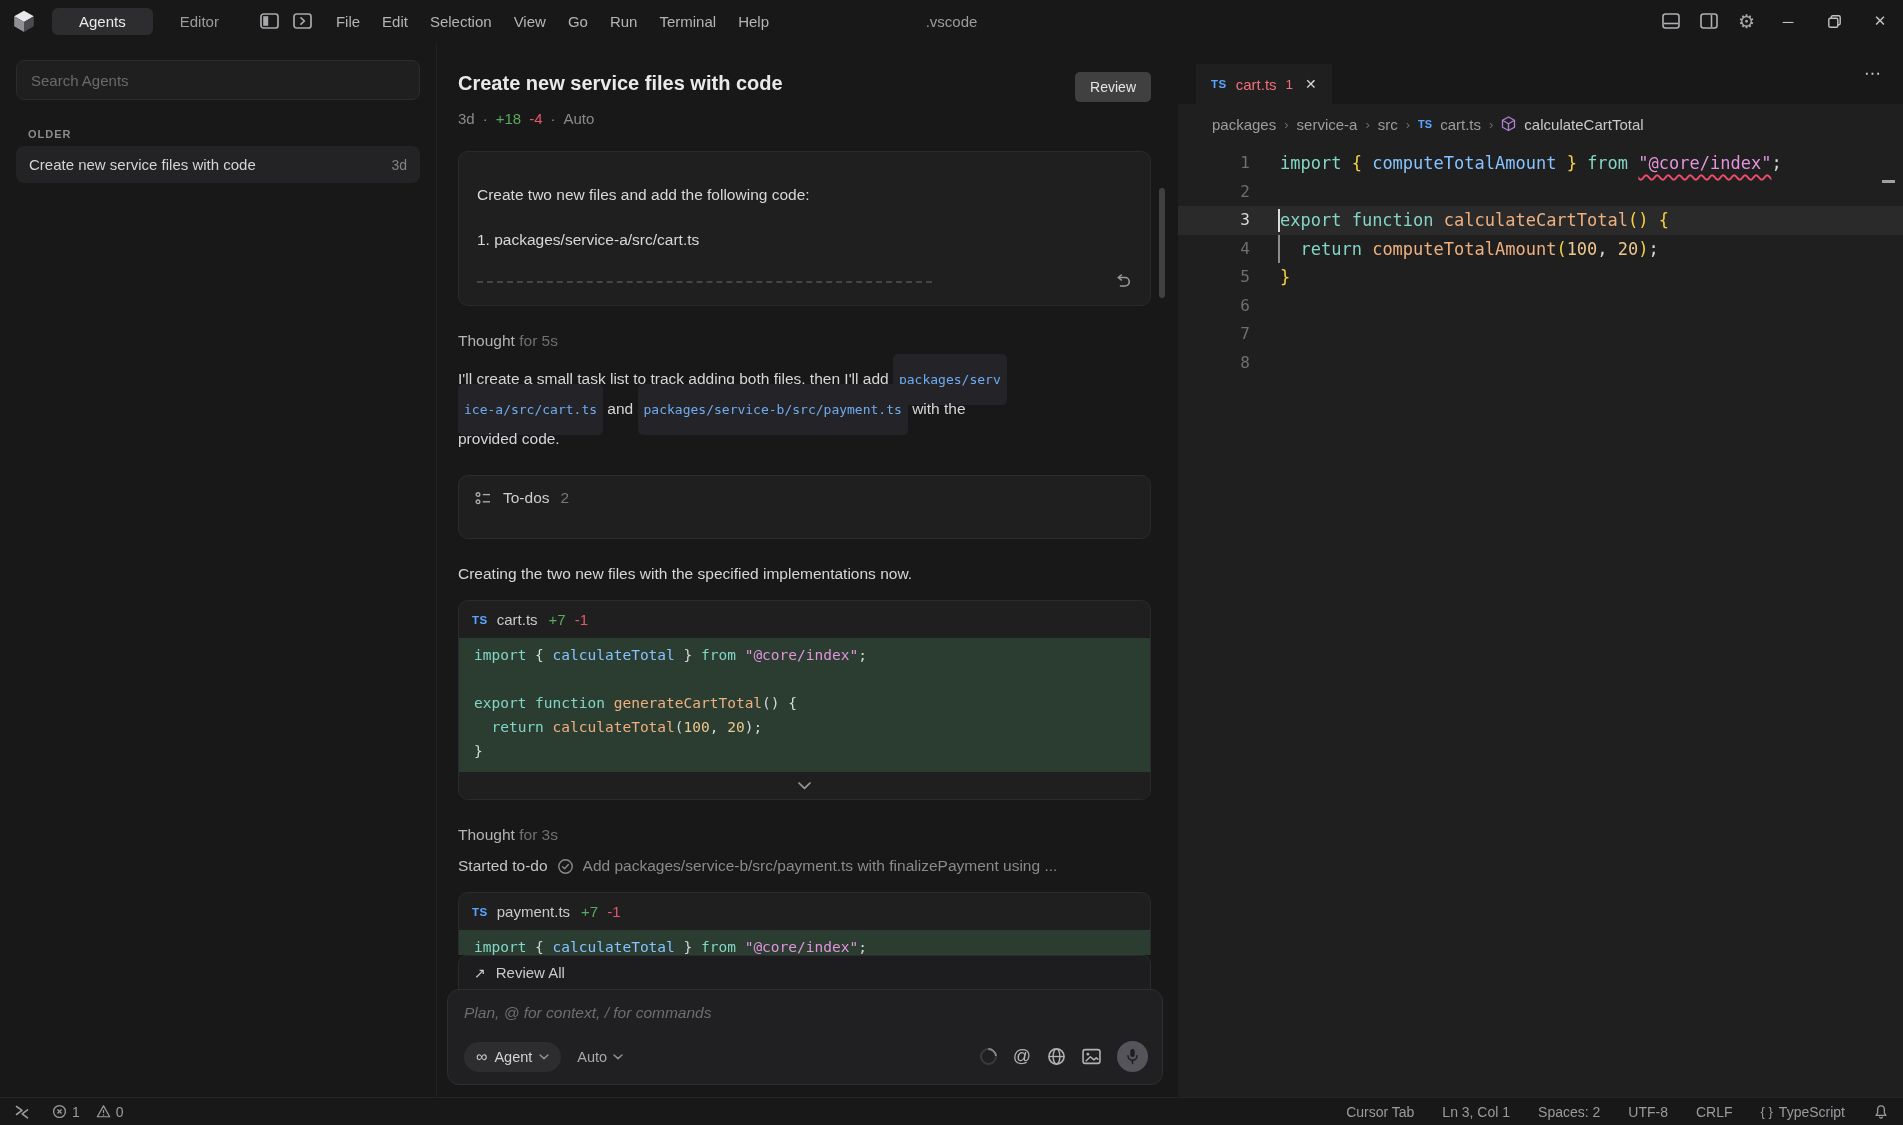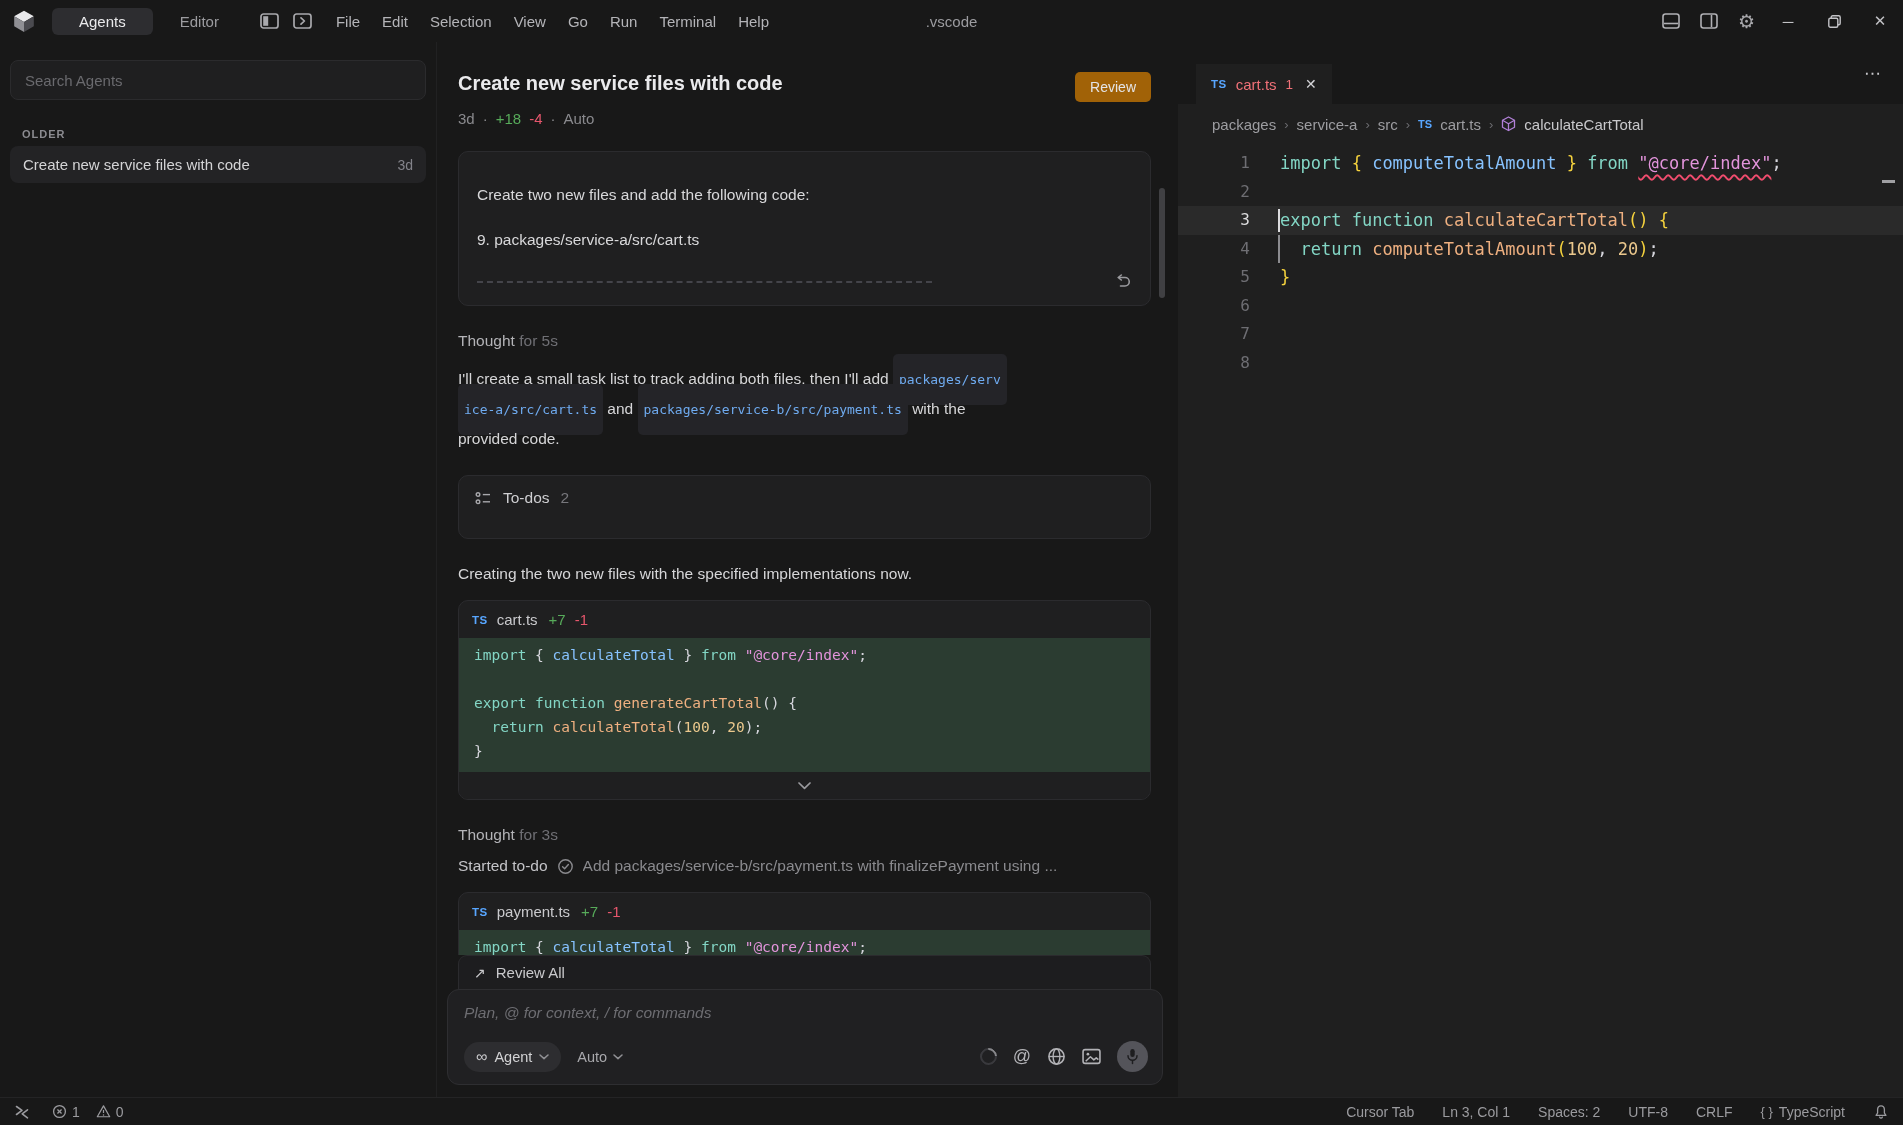--- a/index.html
+++ b/index.html
@@ -18,37 +18,37 @@
   .window-title { position:absolute; left:50%; transform:translateX(-50%); font-size:15px; color:#9c9ca0; }
   .tb-right { margin-left:auto; display:flex; align-items:center; }
   .tb-right .tb-iconbtn { margin:0 10px; }
   .win-btn { width:46px; height:42px; display:flex; align-items:center; justify-content:center; color:#c2c2c6; font-size:15px; }
   .gear-glyph { font-size:19px; line-height:1; }
 
   
   .main { flex:1; display:grid; grid-template-columns:437px 741px 1fr; min-height:0; }
 
   
-  .sidebar { background:#181818; border-right:1px solid #212122; padding:18px 10px 0; }
+  .sidebar { background:#181818; border-right:1px solid #212122; padding:18px 16px 0; }
   .search-input { width:100%; height:40px; background:#1f1f20; border:1px solid #2b2b2d; border-radius:8px;
     color:#d0d0d0; font-size:15px; padding:0 14px; outline:none; font-family:inherit; }
   .search-input::placeholder { color:#6a6a6e; }
   .new-agent-btn { margin-top:12px; height:40px; background:#1c1c1d; border:1px solid #2b2b2d; border-radius:8px;
     display:flex; align-items:center; justify-content:center; font-size:15px; color:#e6e6e8; }
   .section-label { margin:28px 0 6px 12px; font-size:11px; font-weight:700; letter-spacing:1px; color:#8b8b90; }
   .agent-item { height:37px; background:#232325; border-radius:8px; display:flex; align-items:center; padding:0 13px; }
   .agent-item-title { font-size:15px; color:#d4d4d6; flex:1; white-space:nowrap; overflow:hidden; text-overflow:ellipsis; }
   .agent-item-time { font-size:14px; color:#83838a; margin-left:10px; }
 
   
   .chat { position:relative; overflow:hidden; background:#181818; }
   .chat-content { padding:30px 27px 0 21px; }
   .chat-header { display:flex; align-items:flex-start; }
   .chat-title { font-size:20px; font-weight:700; color:#eaeaec; }
-  .review-btn { margin-left:auto; background:#a16207; color:#e4e4e6; font-size:14px; padding:7px 15px; border-radius:5px; }
+  .review-btn { margin-left:auto; background:#404040; color:#e4e4e6; font-size:14px; padding:7px 15px; border-radius:5px; }
   .chat-meta { margin-top:8px; font-size:15px; color:#8a8a8e; display:flex; gap:8px; align-items:center; }
   .pos { color:#57ab5a; } .neg { color:#e5566c; }
 
   .user-card { margin-top:24px; background:#1f1f20; border:1px solid #2b2b2e; border-radius:10px; padding:34px 18px 10px; }
   .user-card p { font-size:15.5px; color:#d8d8da; }
   .user-card p + p { margin-top:27px; }
   .card-footer { display:flex; align-items:center; margin-top:20px; height:26px; }
   .dashes { width:455px; border-top:2px dashed #44444a; }
   .undo-btn { margin-left:auto; color:#9a9a9e; display:flex; }
 
@@ -224,21 +224,21 @@
           <span>3d</span>
           <span>·</span>
           <span class="pos">+18</span>
           <span class="neg">-4</span>
           <span>·</span>
           <span>Auto</span>
         </div>
 
         <div class="user-card">
           <p>Create two new files and add the following code:</p>
-          <p>9. packages/service-a/src/cart.ts</p>
+          <p>1. packages/service-a/src/cart.ts</p>
           <div class="card-footer">
             <div class="dashes"></div>
             <span class="undo-btn">
               <svg width="18" height="16" viewBox="0 0 18 16">
                   <path d="M5.5 3.5 H11 A4.2 4.2 0 0 1 11 12 H6.5" fill="none" stroke="currentColor" stroke-width="1.6" stroke-linecap="round"></path>
                   <polyline points="7.3,1 4.2,3.5 7.3,6" fill="none" stroke="currentColor" stroke-width="1.6" stroke-linecap="round" stroke-linejoin="round"></polyline>
                 </svg>
             </span>
           </div>
         </div>

